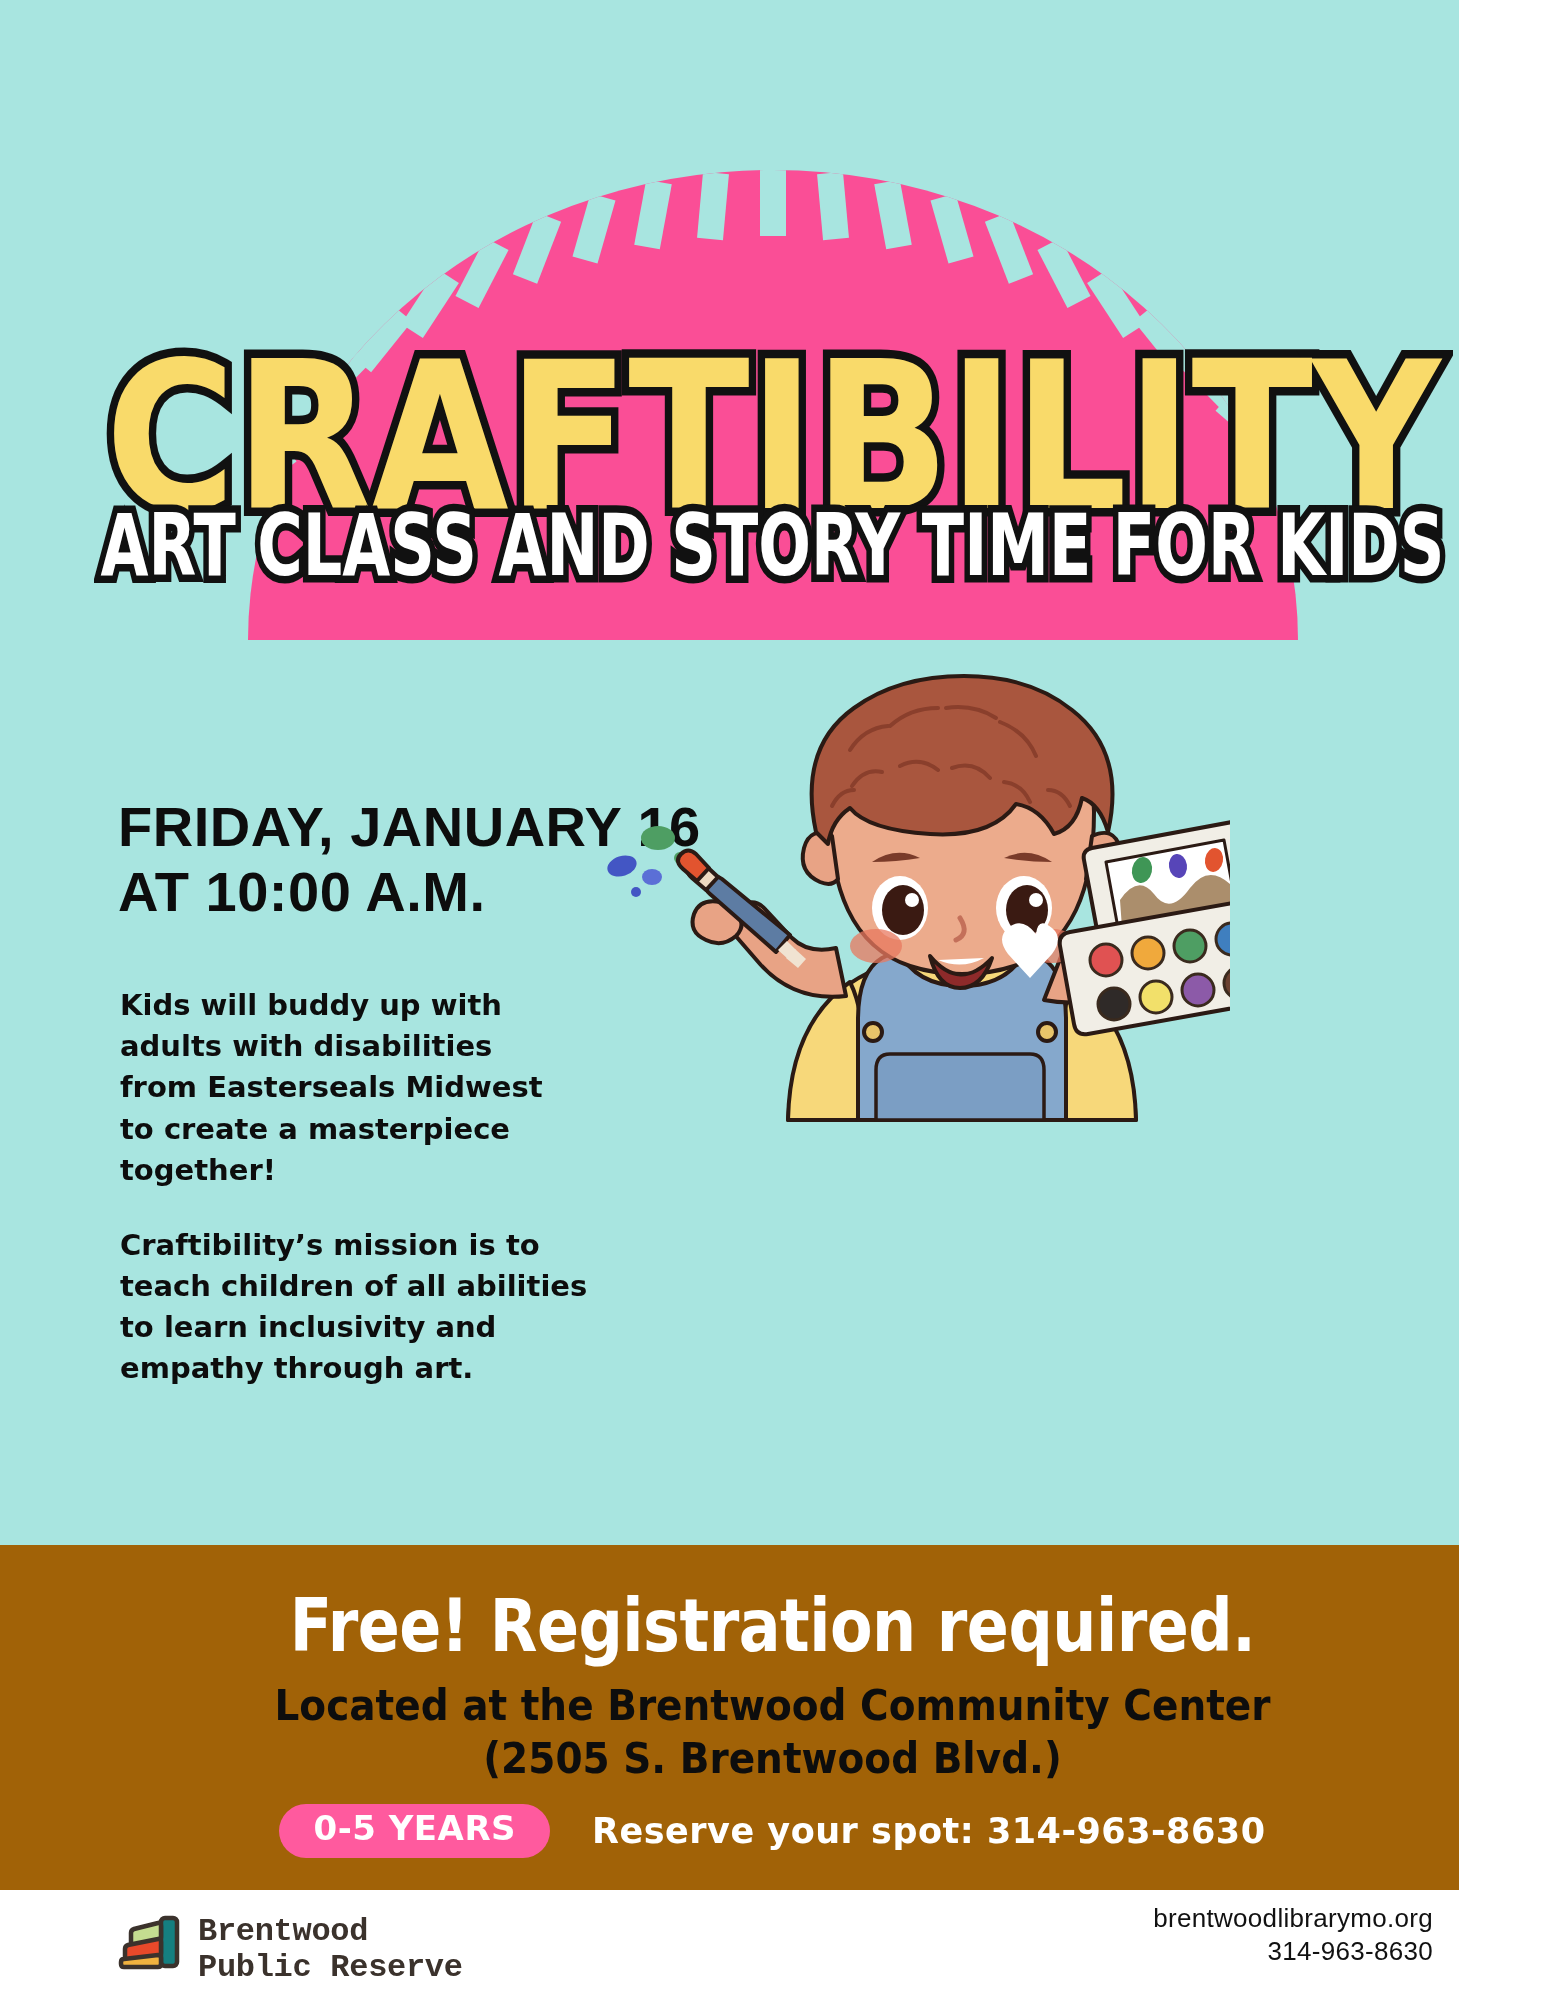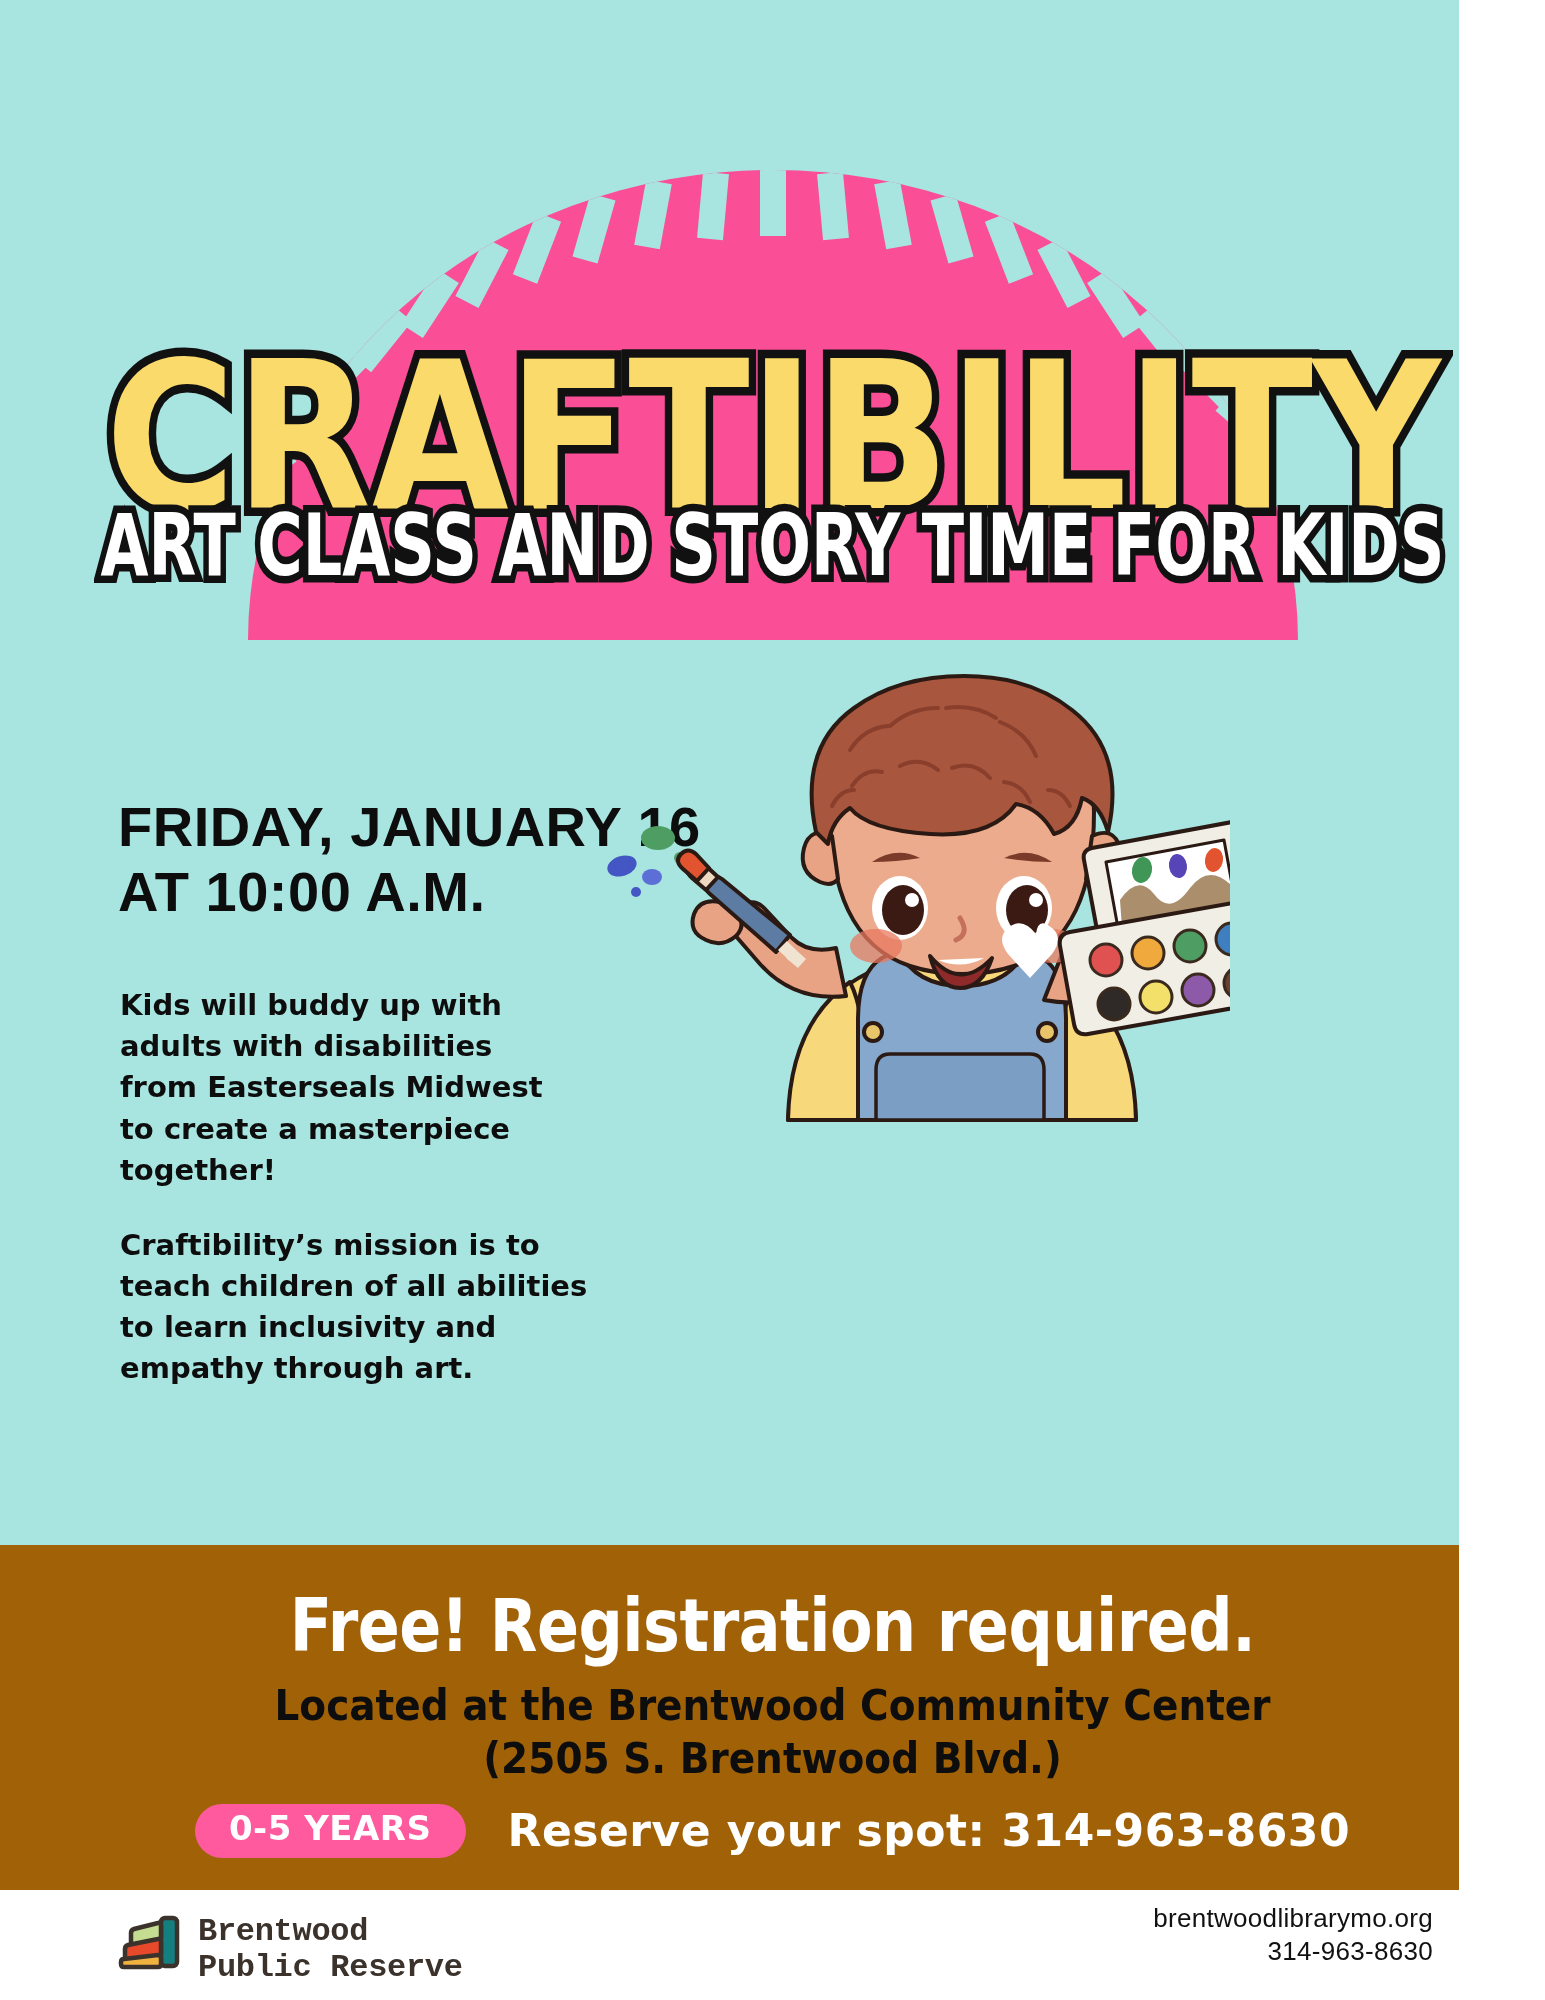--- a/index.html
+++ b/index.html
@@ -161,21 +161,21 @@
     font-family: "DejaVu Sans", sans-serif;
     font-size: 34px;
     font-weight: 700;
     border-radius: 40px;
     padding: 7px 34px 13px 34px;
     line-height: 1;
     letter-spacing: 0.5px;
   }
   .reserve-text {
     font-family: "DejaVu Sans", sans-serif;
-    font-size: 44px;
+    font-size: 35px;
     font-weight: 700;
     color: #ffffff;
     line-height: 1;
     letter-spacing: 0.5px;
   }
 
   
   .footer {
     position: absolute;
     left: 0;

